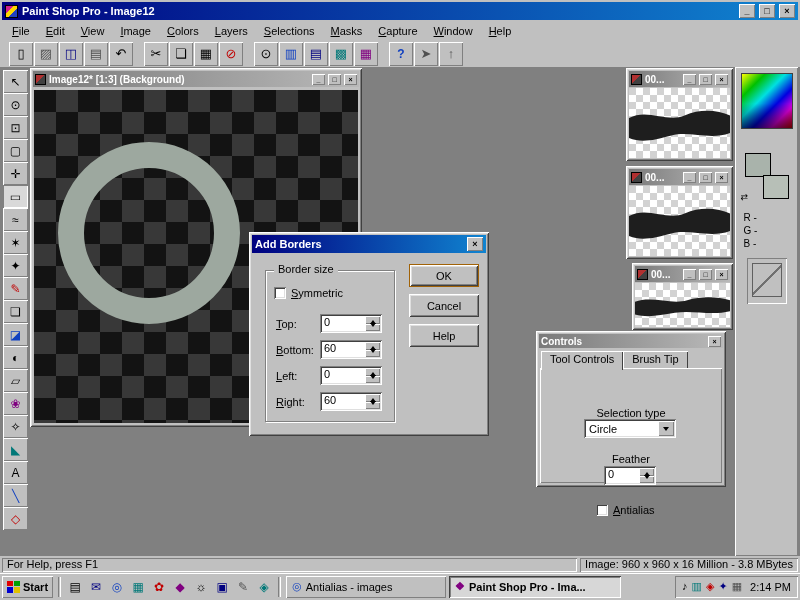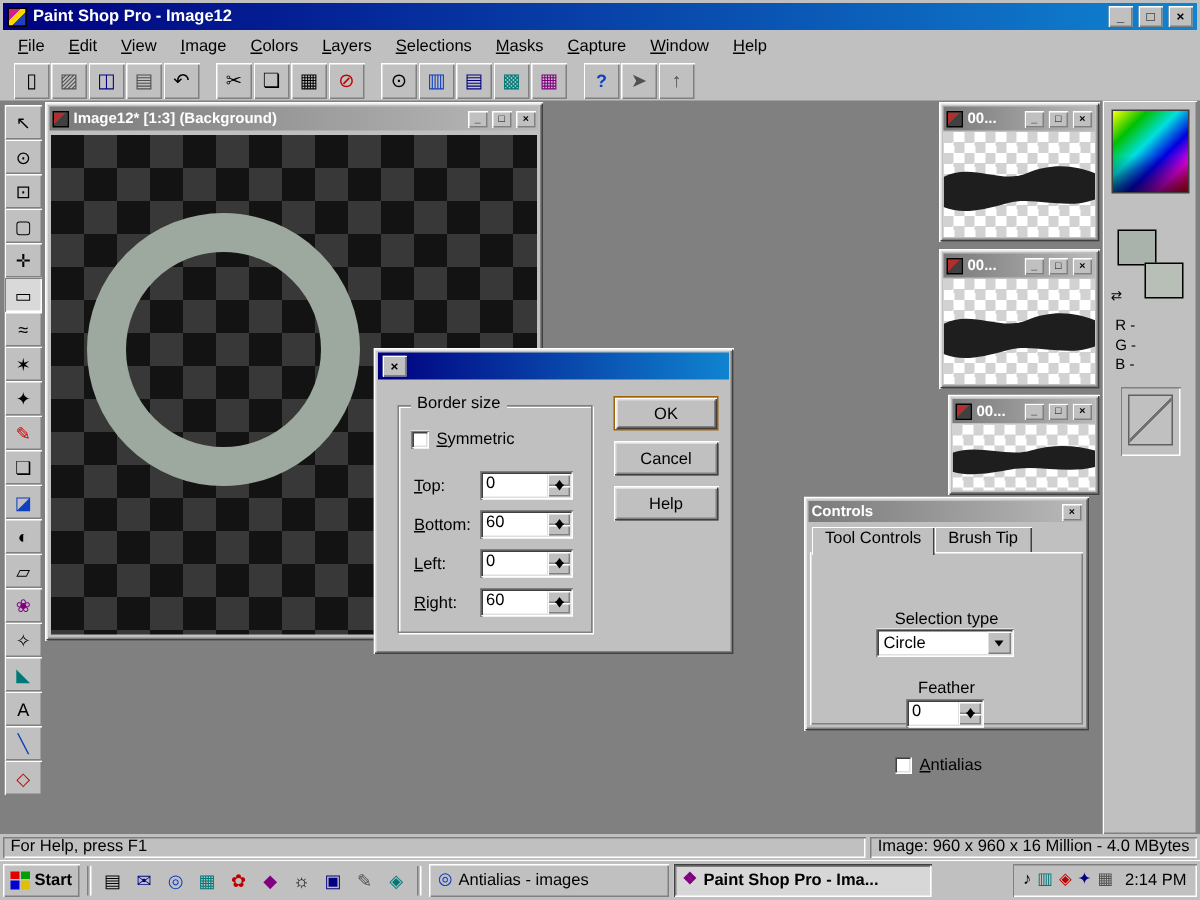--- a/index.html
+++ b/index.html
@@ -325,20 +325,21 @@
       </div>
       <div style="position:absolute;left:56px;top:136px;display:flex;align-items:center;gap:5px;">
         <span class="chk"></span>
         <span class="accel">Antialias</span>
       </div>
     </div>
   </div>
 
   <div class="win out" id="dialog">
     <div class="dlg-title">
+      <span class="wt">Add Borders</span>
       <span class="cap-btn out-thin">×</span>
     </div>
 
     <div class="group">
       <span class="group-legend">Border size</span>
 
       <div style="position:absolute;left:8px;top:16px;display:flex;align-items:center;gap:5px;">
         <span class="chk"></span>
         <span class="accel">Symmetric</span>
       </div>
@@ -380,21 +381,21 @@
       </div>
     </div>
 
     <div class="dlg-btn out btn-default" style="top:32px;">OK</div>
     <div class="dlg-btn out" style="top:62px;">Cancel</div>
     <div class="dlg-btn out" style="top:92px;">Help</div>
   </div>
 
   <div class="statusbar">
     <span class="sb-panel sb-left">For Help, press F1</span>
-    <span class="sb-panel">Image:  960 x 960 x 16 Million - 4.0 MBytes</span>
+    <span class="sb-panel">Image:  960 x 960 x 16 Million - 3.8 MBytes</span>
   </div>
 
   <div class="taskbar">
     <div class="start out-thin">
       <span class="winlogo">
           <i></i>
           <i></i>
           <i></i>
           <i></i>
         </span>

